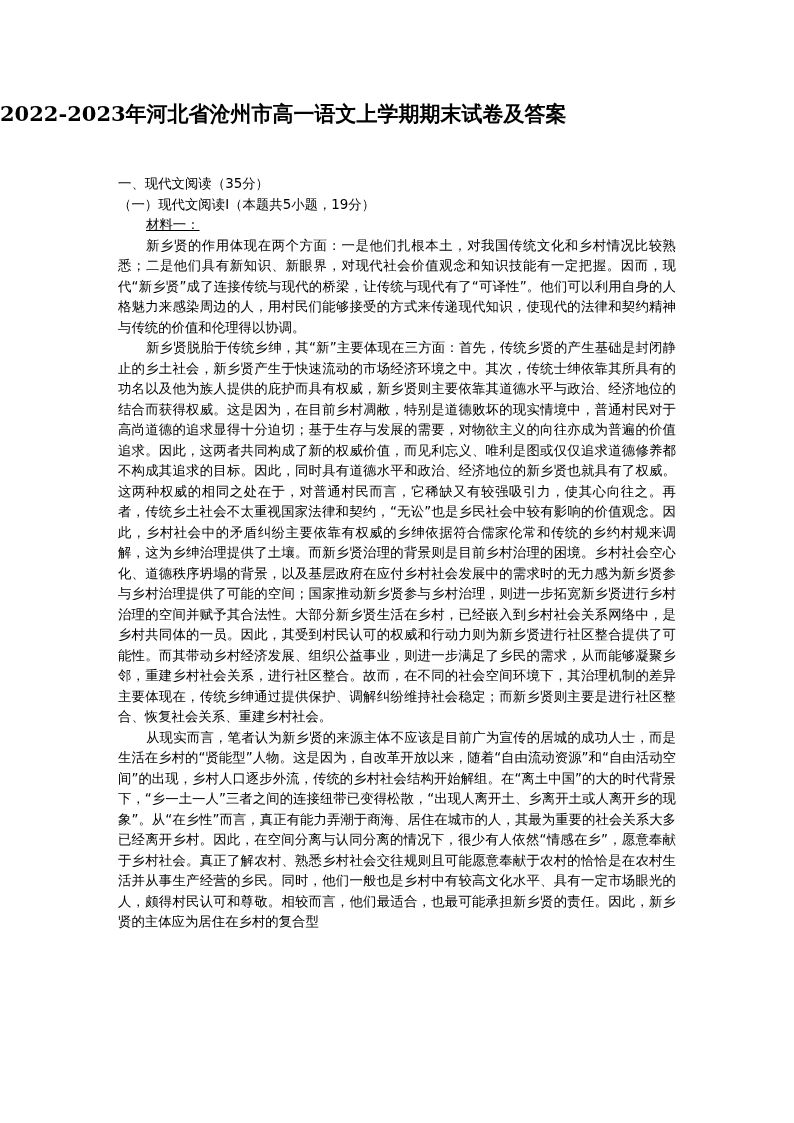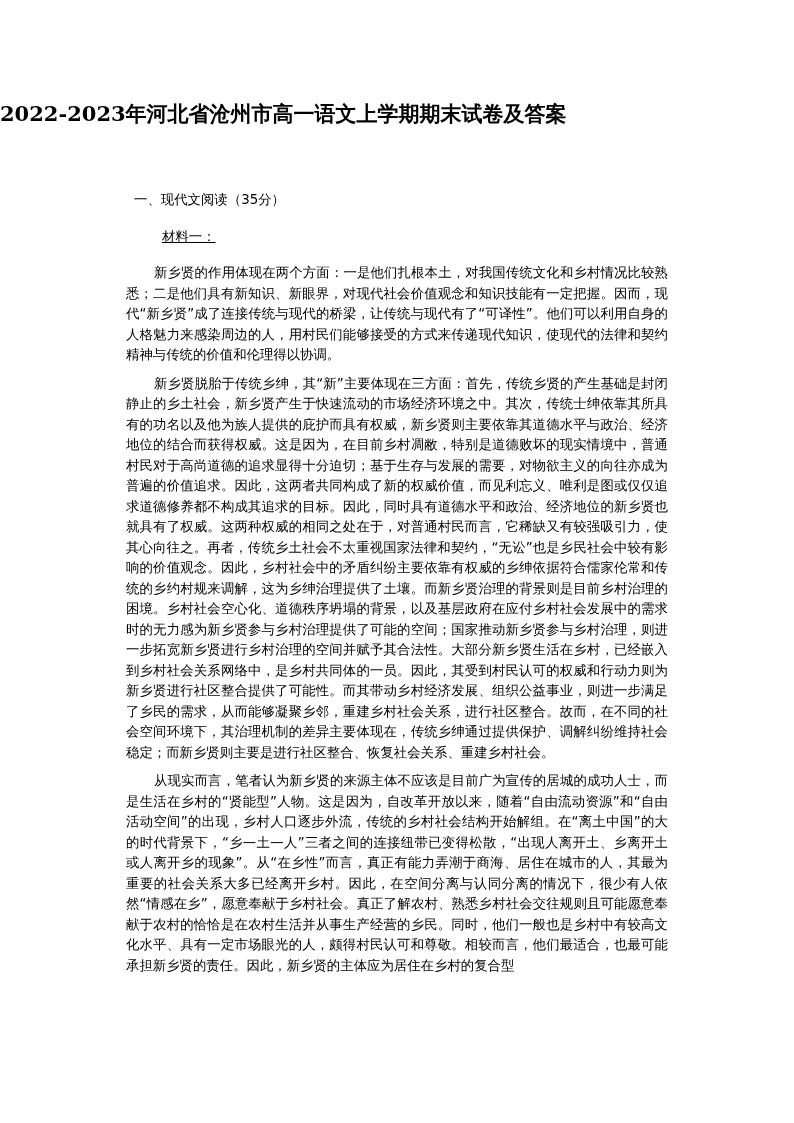--- a/index.html
+++ b/index.html
@@ -1,28 +1,29 @@
 <!DOCTYPE html>
 <html><head>
 <meta charset="utf-8">
 <style>
   html, body { margin: 0; padding: 0; background: #ffffff; }
   body { width: 794px; height: 1123px; position: relative; overflow: hidden;
          font-family: "DejaVu Sans", "Liberation Sans", sans-serif; color: #000; }
   .title { position: absolute; top: 100px; left: 0; width: 794px; text-align: left;
            font-family: "DejaVu Serif", "Liberation Serif", serif; font-size: 21px; font-weight: bold; letter-spacing: 0px; }
   .content { position: absolute; top: 174px; left: 118px; width: 558px; font-size: 13.4px; line-height: 20.5px; }
-  .line { white-space: nowrap; margin: 16px; }
-  .para { text-align: justify; text-indent: 28px; margin: 8px; }
+  .line { white-space: nowrap; margin: 0; }
+  .para { text-align: justify; text-indent: 28px; margin: 0; }
   .indent { padding-left: 28px; text-decoration: underline; }
 </style>
 </head>
 <body>
 
 <div class="title">2022-2023年河北省沧州市高一语文上学期期末试卷及答案</div>
 
 <div class="content">
   <p class="line">一、现代文阅读（35分）</p>
+  <p class="line">（一）现代文阅读Ⅰ（本题共5小题，19分）</p>
   <p class="line indent">材料一：</p>
   <p class="para">新乡贤的作用体现在两个方面：一是他们扎根本土，对我国传统文化和乡村情况比较熟悉；二是他们具有新知识、新眼界，对现代社会价值观念和知识技能有一定把握。因而，现代“新乡贤”成了连接传统与现代的桥梁，让传统与现代有了“可译性”。他们可以利用自身的人格魅力来感染周边的人，用村民们能够接受的方式来传递现代知识，使现代的法律和契约精神与传统的价值和伦理得以协调。</p>
   <p class="para">新乡贤脱胎于传统乡绅，其“新”主要体现在三方面：首先，传统乡贤的产生基础是封闭静止的乡土社会，新乡贤产生于快速流动的市场经济环境之中。其次，传统士绅依靠其所具有的功名以及他为族人提供的庇护而具有权威，新乡贤则主要依靠其道德水平与政治、经济地位的结合而获得权威。这是因为，在目前乡村凋敝，特别是道德败坏的现实情境中，普通村民对于高尚道德的追求显得十分迫切；基于生存与发展的需要，对物欲主义的向往亦成为普遍的价值追求。因此，这两者共同构成了新的权威价值，而见利忘义、唯利是图或仅仅追求道德修养都不构成其追求的目标。因此，同时具有道德水平和政治、经济地位的新乡贤也就具有了权威。这两种权威的相同之处在于，对普通村民而言，它稀缺又有较强吸引力，使其心向往之。再者，传统乡土社会不太重视国家法律和契约，“无讼”也是乡民社会中较有影响的价值观念。因此，乡村社会中的矛盾纠纷主要依靠有权威的乡绅依据符合儒家伦常和传统的乡约村规来调解，这为乡绅治理提供了土壤。而新乡贤治理的背景则是目前乡村治理的困境。乡村社会空心化、道德秩序坍塌的背景，以及基层政府在应付乡村社会发展中的需求时的无力感为新乡贤参与乡村治理提供了可能的空间；国家推动新乡贤参与乡村治理，则进一步拓宽新乡贤进行乡村治理的空间并赋予其合法性。大部分新乡贤生活在乡村，已经嵌入到乡村社会关系网络中，是乡村共同体的一员。因此，其受到村民认可的权威和行动力则为新乡贤进行社区整合提供了可能性。而其带动乡村经济发展、组织公益事业，则进一步满足了乡民的需求，从而能够凝聚乡邻，重建乡村社会关系，进行社区整合。故而，在不同的社会空间环境下，其治理机制的差异主要体现在，传统乡绅通过提供保护、调解纠纷维持社会稳定；而新乡贤则主要是进行社区整合、恢复社会关系、重建乡村社会。</p>
   <p class="para">从现实而言，笔者认为新乡贤的来源主体不应该是目前广为宣传的居城的成功人士，而是生活在乡村的“贤能型”人物。这是因为，自改革开放以来，随着“自由流动资源”和“自由活动空间”的出现，乡村人口逐步外流，传统的乡村社会结构开始解组。在“离土中国”的大的时代背景下，“乡—土—人”三者之间的连接纽带已变得松散，“出现人离开土、乡离开土或人离开乡的现象”。从“在乡性”而言，真正有能力弄潮于商海、居住在城市的人，其最为重要的社会关系大多已经离开乡村。因此，在空间分离与认同分离的情况下，很少有人依然“情感在乡”，愿意奉献于乡村社会。真正了解农村、熟悉乡村社会交往规则且可能愿意奉献于农村的恰恰是在农村生活并从事生产经营的乡民。同时，他们一般也是乡村中有较高文化水平、具有一定市场眼光的人，颇得村民认可和尊敬。相较而言，他们最适合，也最可能承担新乡贤的责任。因此，新乡贤的主体应为居住在乡村的复合型</p>
 </div>
 
 </body></html>

